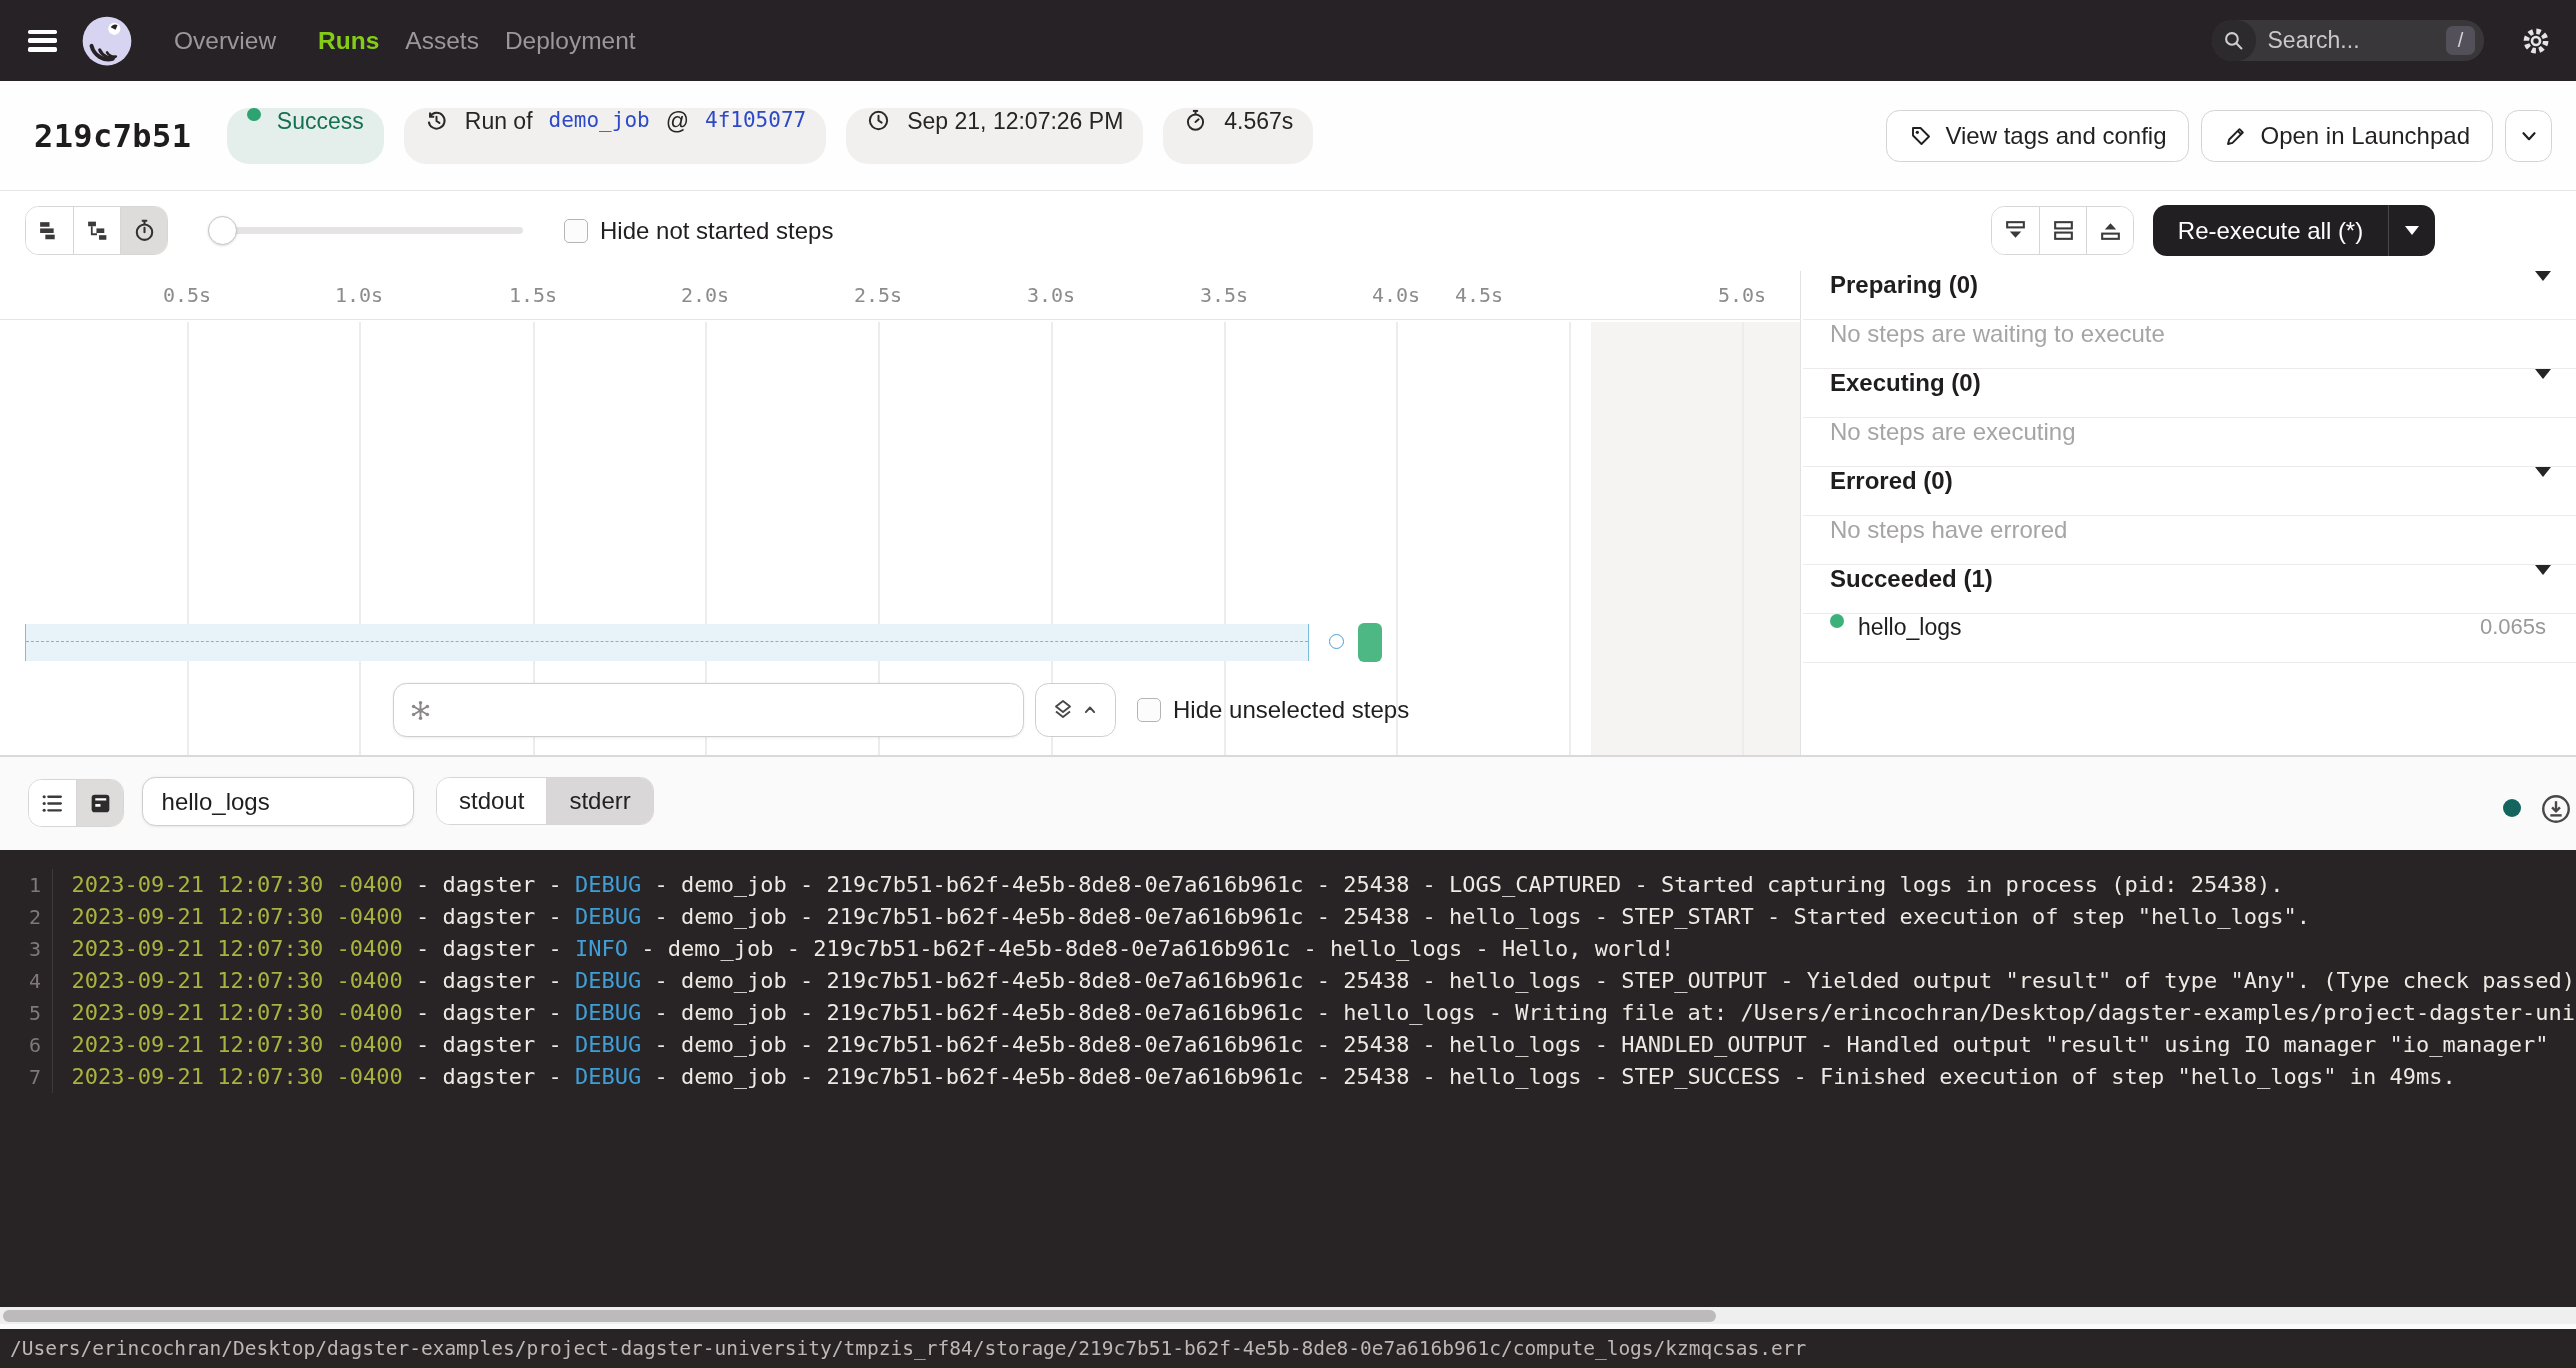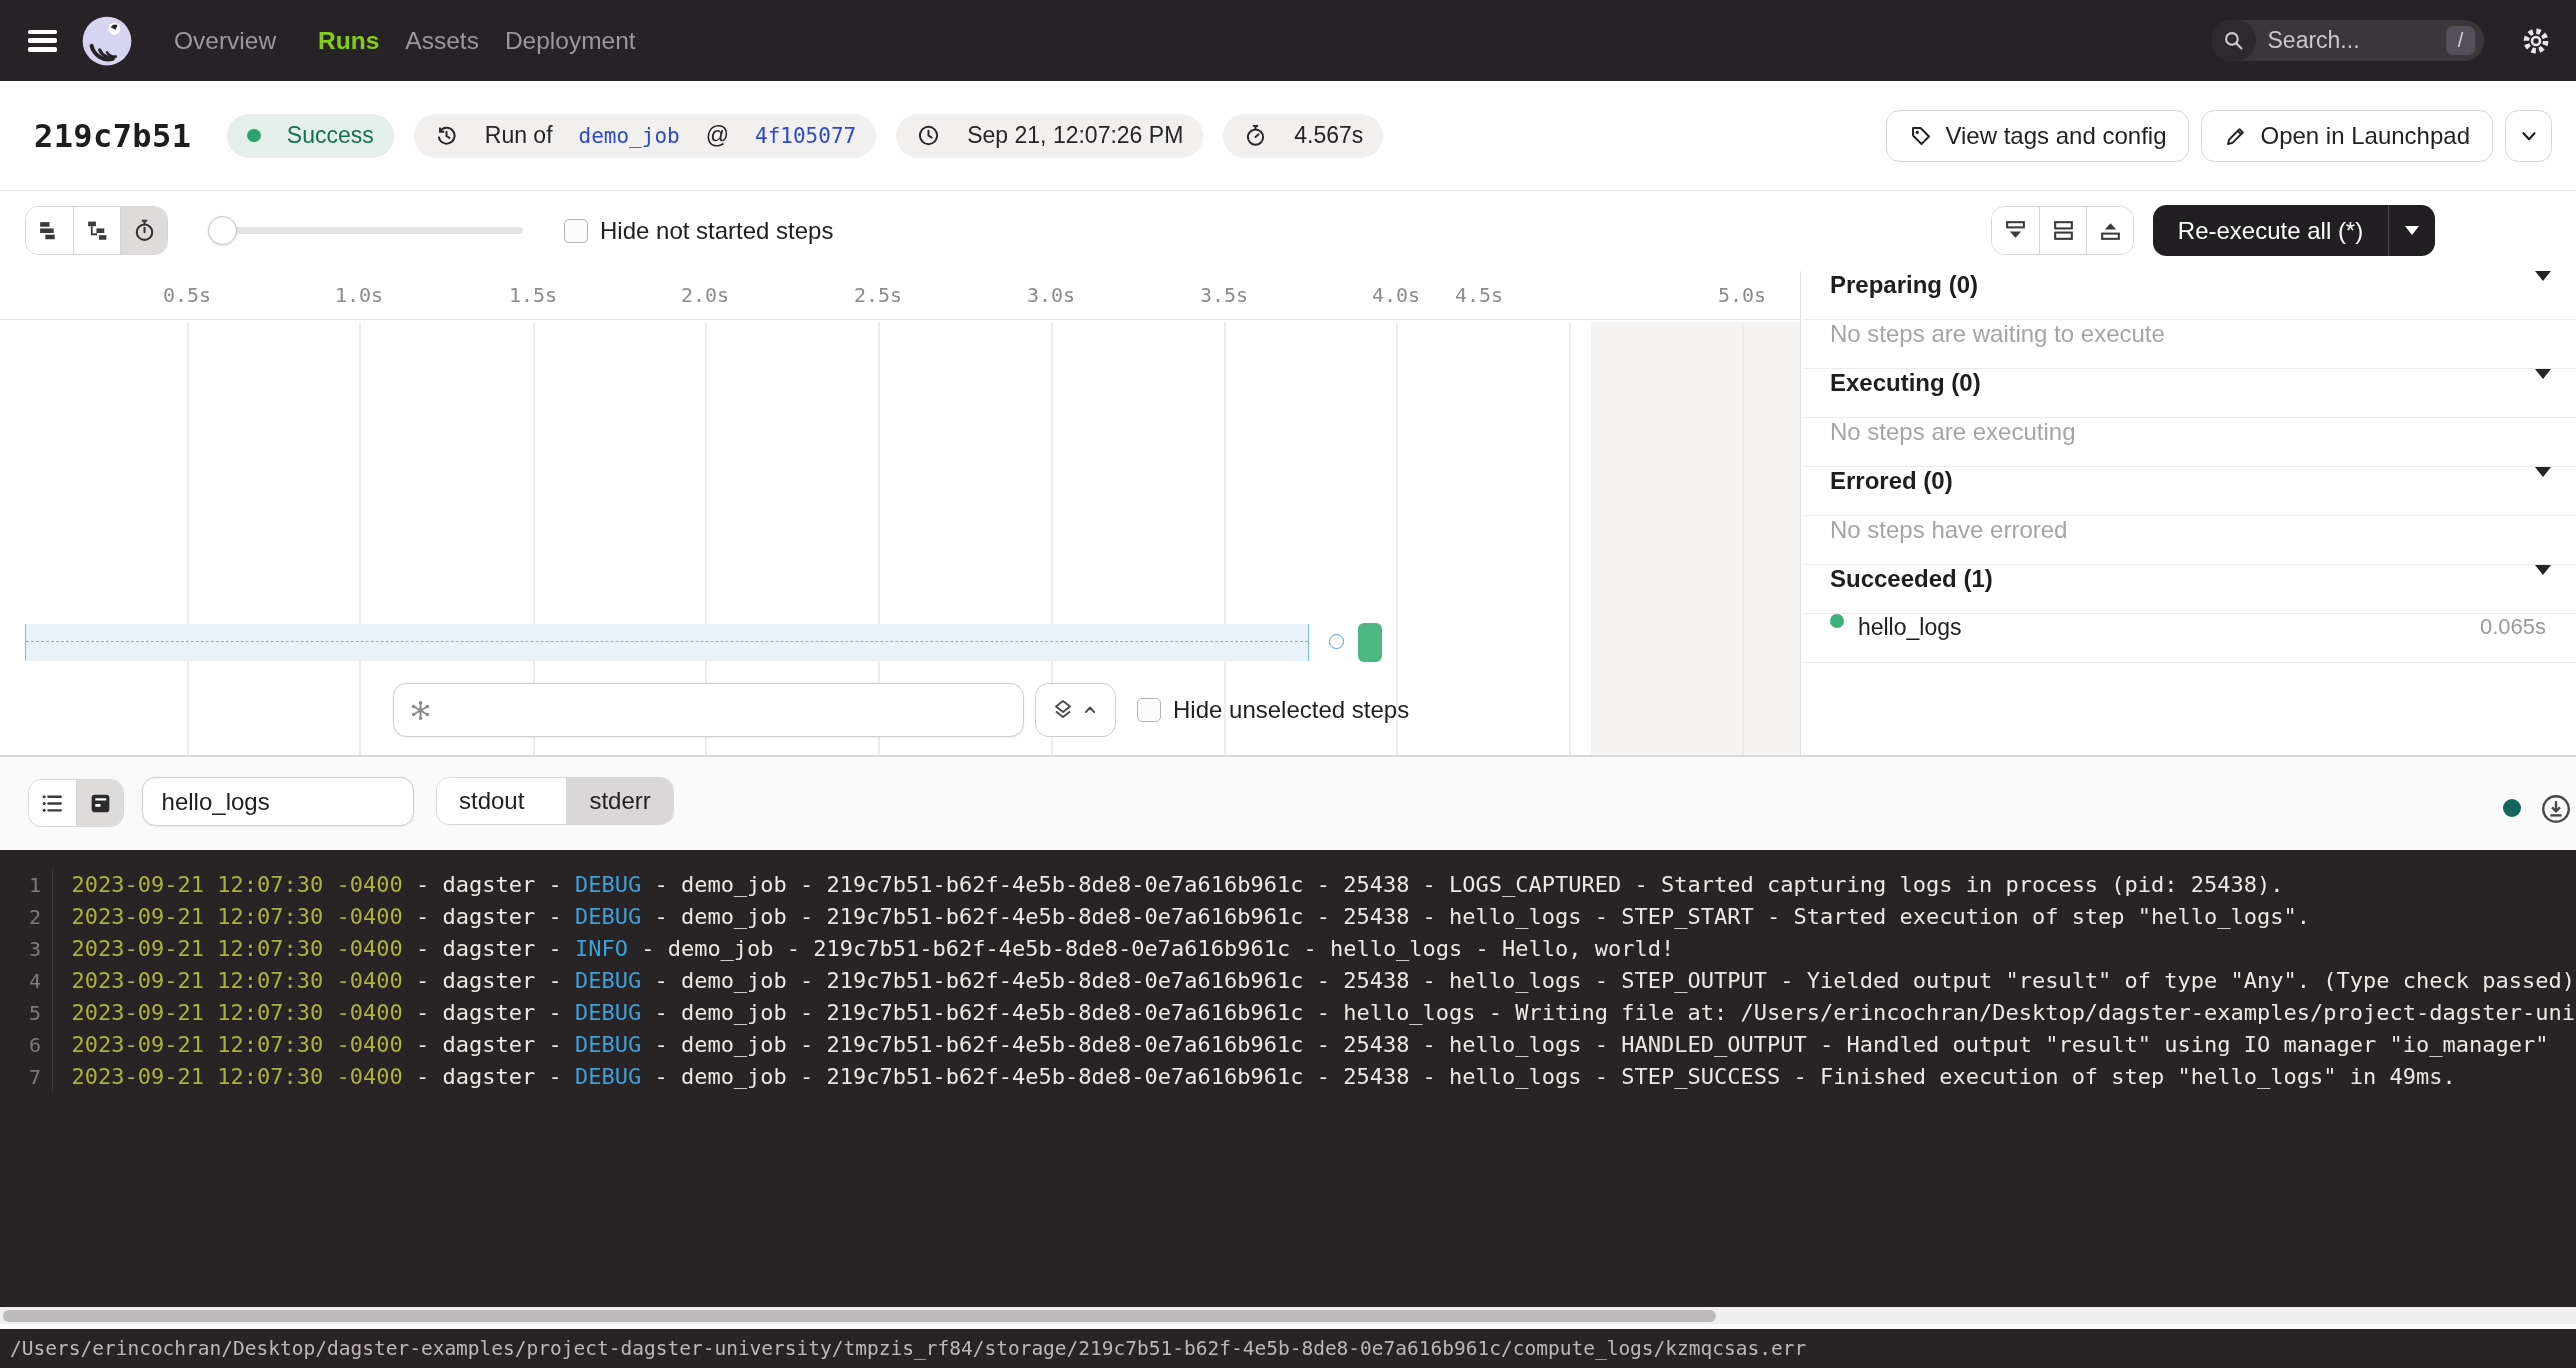--- a/index.html
+++ b/index.html
@@ -30,22 +30,22 @@
   #slash-badge { flex:none; width:29px; height:29px; margin-right:8.5px; background:#54505A;
                  border-radius:6.8px; color:#D6D3DA; font-size:20px; display:flex;
                  align-items:center; justify-content:center; }
   #gear { margin-left:36px; cursor:pointer; }
 
   
   #runheader { position:absolute; left:0; top:81px; width:2576px; height:110px;
                background:#FEFEFE; border-bottom:1.7px solid #E7E5E4;
                display:flex; align-items:center; padding:0 24px 0 34px; }
   #run-id { font-size:32px; font-weight:700; color:#1E1C1D; letter-spacing:0.4px; }
-  .hpill { height:44px; border-radius:22px; display:flex; align-items:center;
-           padding:0 20px; gap:26px; font-size:23px; }
+  .hpill { height:56px; border-radius:22px; display:flex; align-items:flex-start;
+           padding:0 20px; gap:16px; font-size:23px; }
   #status-badge { margin-left:36px; background:#E4EFEB; color:#156F52; font-weight:500; }
   .status-dot { width:13.5px; height:13.5px; border-radius:50%; background:#2EA372; }
   .graypill { background:#F1F0EF; color:#262425; margin-left:20px; }
   .graypill .mono-link { font-family:"DejaVu Sans Mono",monospace; font-size:21px; color:#2D49C7; cursor:pointer; }
   #header-actions { margin-left:auto; display:flex; align-items:center; gap:12px; }
   .hbtn { height:52px; border:1.7px solid #D5D3D3; border-radius:13.5px; background:#fff;
           display:flex; align-items:center; gap:12px; padding:0 22px; font-size:24px;
           color:#211F20; cursor:pointer; }
   .hbtn.iconbtn { width:47px; padding:0; justify-content:center; }
 
@@ -122,21 +122,21 @@
 
   
   #logtoolbar { position:absolute; left:0; top:757px; width:2576px; height:93px; background:#FAFAFA; }
   #log-seg { position:absolute; left:28px; top:22px; }
   #log-seg .cell { width:47px; height:46px; }
   #log-filter { position:absolute; left:142px; top:20px; width:272px; height:49px;
                 border:1.7px solid #CFCDCD; border-radius:13.5px; background:#fff; font-size:24px;
                 color:#1F1D1E; padding:0 18.6px; outline:none;
                 font-family:"Liberation Sans",sans-serif; box-shadow:0 0.8px 2.5px rgba(0,0,0,.08); }
   #std-tabs { position:absolute; left:436px; top:20px; display:flex; border:1.7px solid #D7D5D5;
-              border-radius:13.5px; overflow:hidden; background:#fff;gap:20px; }
+              border-radius:13.5px; overflow:hidden; background:#fff; }
   .std-tab { height:46px; padding:0 22px; display:flex; align-items:center; font-size:24px;
              color:#232122; cursor:pointer; background:#fff; border-left:1.7px solid #D7D5D5; }
   .std-tab:first-child { border-left:none; }
   .std-tab.active { background:#D9D7D7; }
   #capture-dot { position:absolute; left:2503px; top:799px; width:18px; height:18px; border-radius:50%;
                  background:#15655F; }
   #download-btn { position:absolute; left:2539px; top:792px; cursor:pointer; }
   
 
   

